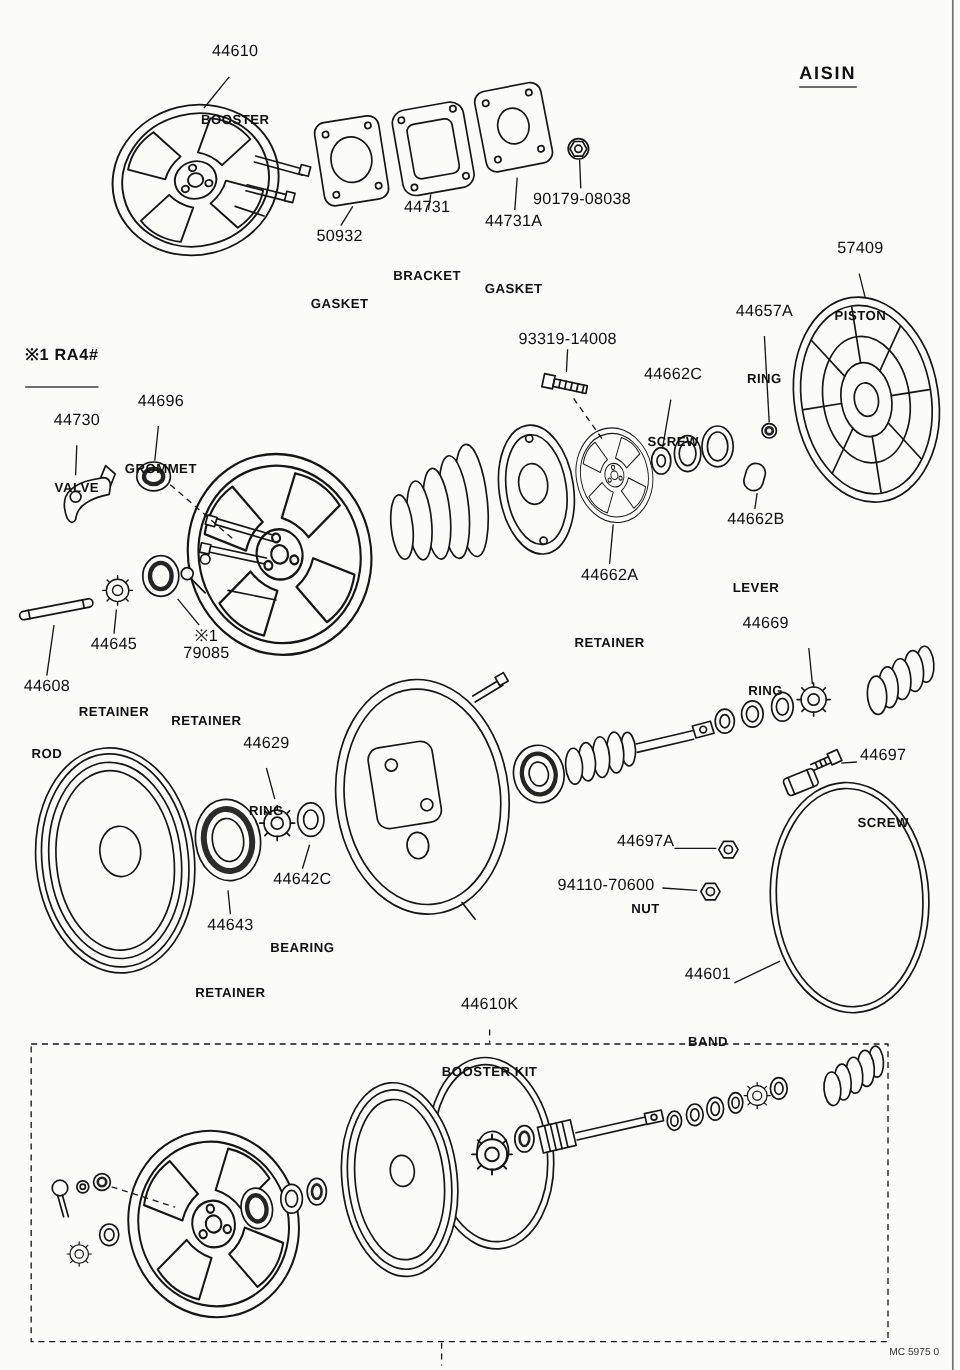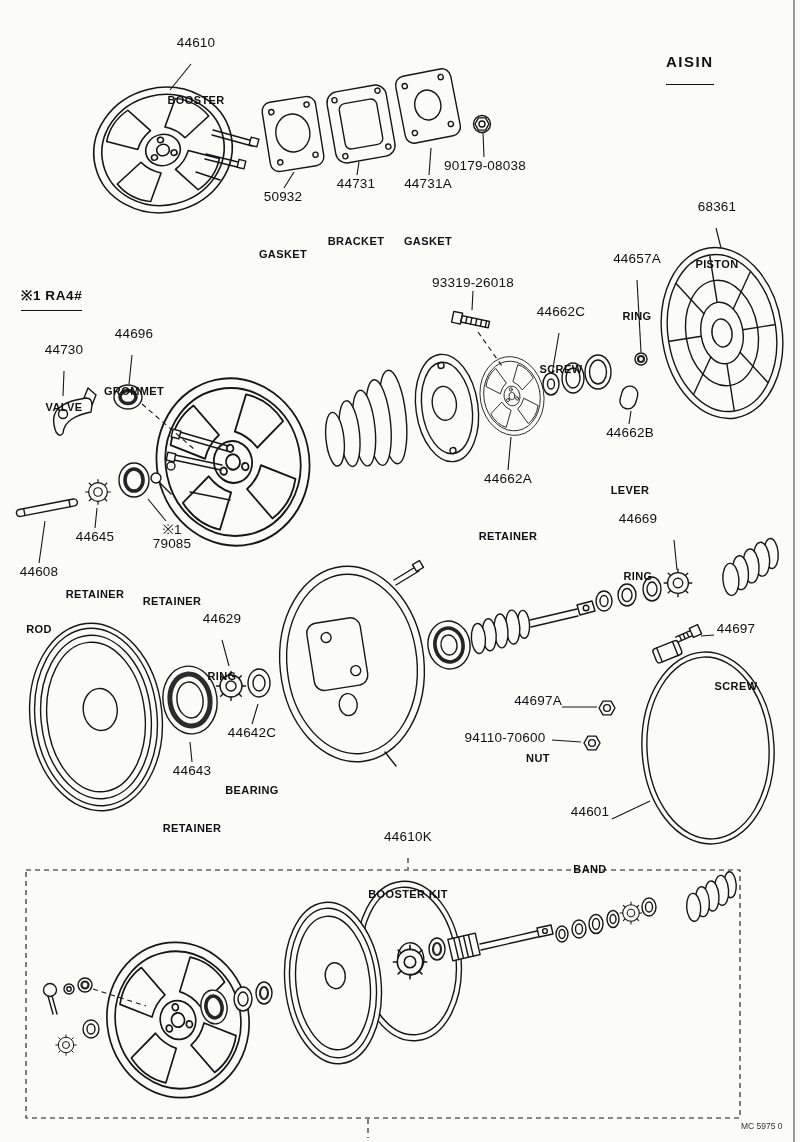--- a/index.html
+++ b/index.html
@@ -6,23 +6,23 @@
   html,body { width:800px; height:1142px; }
   body { background:#fbfbf8; font-family:"Liberation Sans", sans-serif; }
   #canvas { position:relative; width:800px; height:1142px; overflow:hidden; background:#fbfbf8; }
   #art { position:absolute; left:0; top:0; }
 
   .label { position:absolute; transform:translateX(-50%); text-align:center; color:#101010; z-index:5; }
   .label .num { display:block; font-weight:normal; font-size:13.5px; line-height:14px; letter-spacing:.2px; white-space:nowrap; }
   .label .nm  { display:block; font-weight:bold; font-size:11px;   line-height:12.5px; letter-spacing:.4px; white-space:nowrap;margin-top:44px; }
 
   .brand { position:absolute; left:666px; top:53px; font-weight:bold; font-size:15px; letter-spacing:1.5px;
-           color:#101010; border-bottom:1.6px solid #101010; padding-bottom:14px; z-index:5; }
+           color:#101010; border-bottom:1.6px solid #101010; padding-bottom:2px; z-index:5; }
   .note  { position:absolute; left:21px; top:286px; font-weight:bold; font-size:13.5px; letter-spacing:.6px;
-           color:#101010; border-bottom:1.6px solid #101010; padding-bottom:6px; z-index:5; }
+           color:#101010; border-bottom:1.6px solid #101010; padding-bottom:18px; z-index:5; }
   .plate-code { position:absolute; left:741px; top:1121px; font-size:8.5px; color:#333; white-space:nowrap; z-index:5;text-align:center; }
 
   svg .ln  { fill:none; stroke:#161616; stroke-width:1.4; stroke-linecap:round; stroke-linejoin:round; }
   svg .fw  { fill:#fbfbf8; stroke:#161616; stroke-width:1.4; stroke-linejoin:round; }
   svg .dk  { fill:none; stroke:#242424; stroke-width:3.6; }
   svg .dk0 { fill:none; stroke:#242424; stroke-width:2.2; }
   svg .dk2 { fill:none; stroke:#2b2b2b; stroke-width:5; }
   svg .ldr { fill:none; stroke:#161616; stroke-width:1.1; }
   svg .dash{ fill:none; stroke:#161616; stroke-width:1.1; stroke-dasharray:5 4; }
 </style>
@@ -427,46 +427,46 @@
 <div class="label" style="left:196px;top:36px">
   <span class="num">44610</span>
   <span class="nm">BOOSTER</span>
 </div>
 
 <div class="label" style="left:283px;top:190px">
   <span class="num">50932</span>
   <span class="nm">GASKET</span>
 </div>
 
-<div class="label" style="left:356px;top:177px">
+<div class="label" style="left:356px;top:166px">
   <span class="num">44731</span>
   <span class="nm">BRACKET</span>
 </div>
 
 <div class="label" style="left:428px;top:177px">
   <span class="num">44731A</span>
   <span class="nm">GASKET</span>
 </div>
 
 <div class="label" style="left:485px;top:159px">
   <span class="num">90179-08038</span>
 </div>
 
 <div class="label" style="left:717px;top:200px">
-  <span class="num">68361</span>
+  <span class="num">57409</span>
   <span class="nm">PISTON</span>
 </div>
 
 <div class="label" style="left:637px;top:252px">
   <span class="num">44657A</span>
   <span class="nm">RING</span>
 </div>
 
 <div class="label" style="left:473px;top:276px">
-  <span class="num">93319-26018</span>
+  <span class="num">93319-14008</span>
 </div>
 
 <div class="label" style="left:561px;top:305px">
   <span class="num">44662C</span>
   <span class="nm">SCREW</span>
 </div>
 
 <div class="label" style="left:134px;top:327px">
   <span class="num">44696</span>
   <span class="nm">GROMMET</span>

